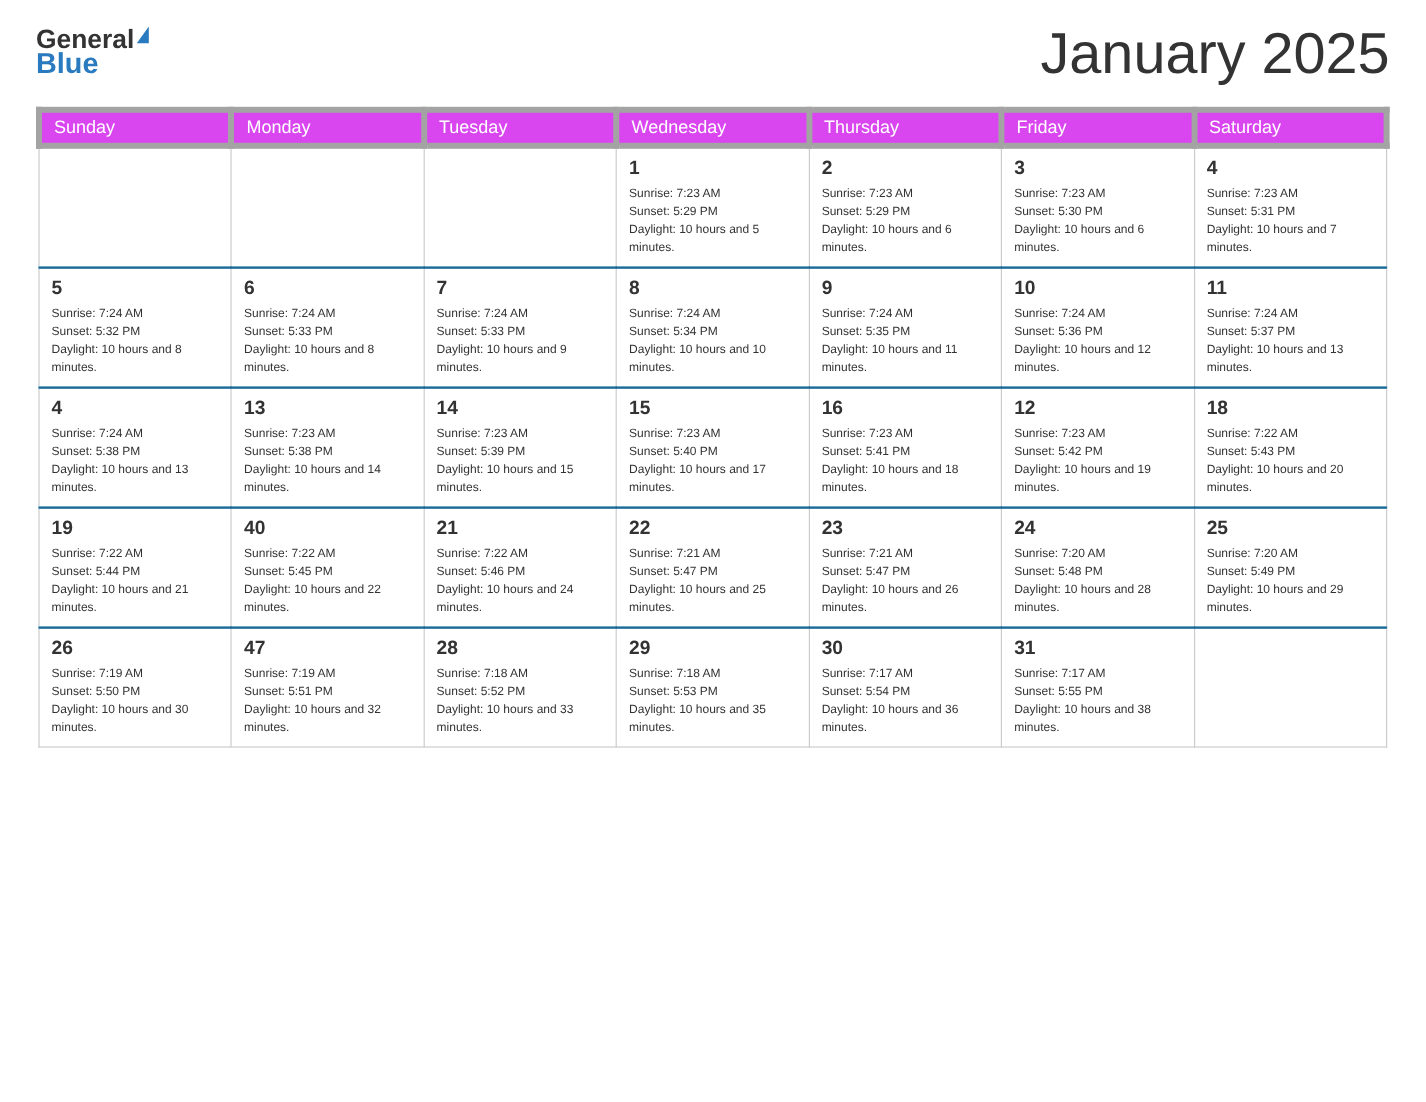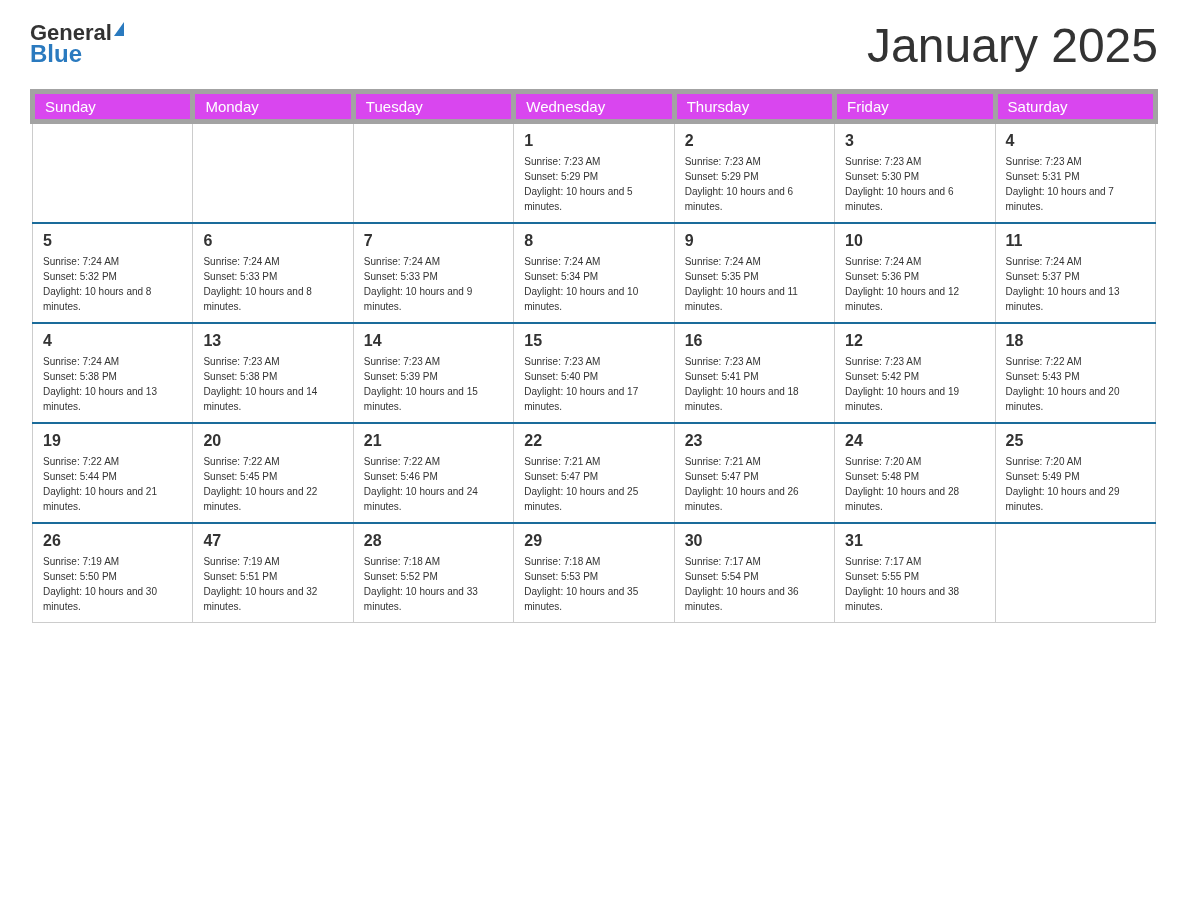--- a/index.html
+++ b/index.html
@@ -208,21 +208,21 @@
           <span class="day-number">18</span>
           <div class="day-info">Sunrise: 7:22 AM<br>Sunset: 5:43 PM<br>Daylight: 10 hours and 20 minutes.</div>
         </td>
       </tr>
       <tr>
         <td>
           <span class="day-number">19</span>
           <div class="day-info">Sunrise: 7:22 AM<br>Sunset: 5:44 PM<br>Daylight: 10 hours and 21 minutes.</div>
         </td>
         <td>
-          <span class="day-number">20</span>
+          <span class="day-number">40</span>
           <div class="day-info">Sunrise: 7:22 AM<br>Sunset: 5:45 PM<br>Daylight: 10 hours and 22 minutes.</div>
         </td>
         <td>
           <span class="day-number">21</span>
           <div class="day-info">Sunrise: 7:22 AM<br>Sunset: 5:46 PM<br>Daylight: 10 hours and 24 minutes.</div>
         </td>
         <td>
           <span class="day-number">22</span>
           <div class="day-info">Sunrise: 7:21 AM<br>Sunset: 5:47 PM<br>Daylight: 10 hours and 25 minutes.</div>
         </td>

